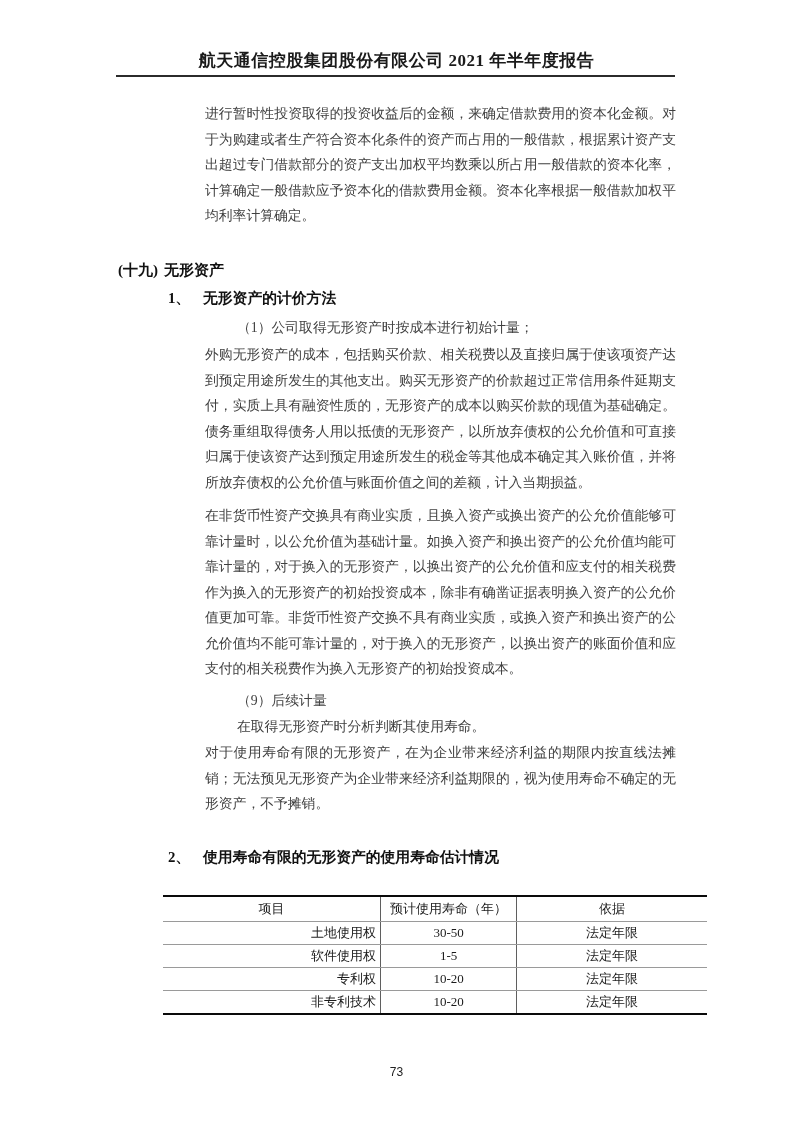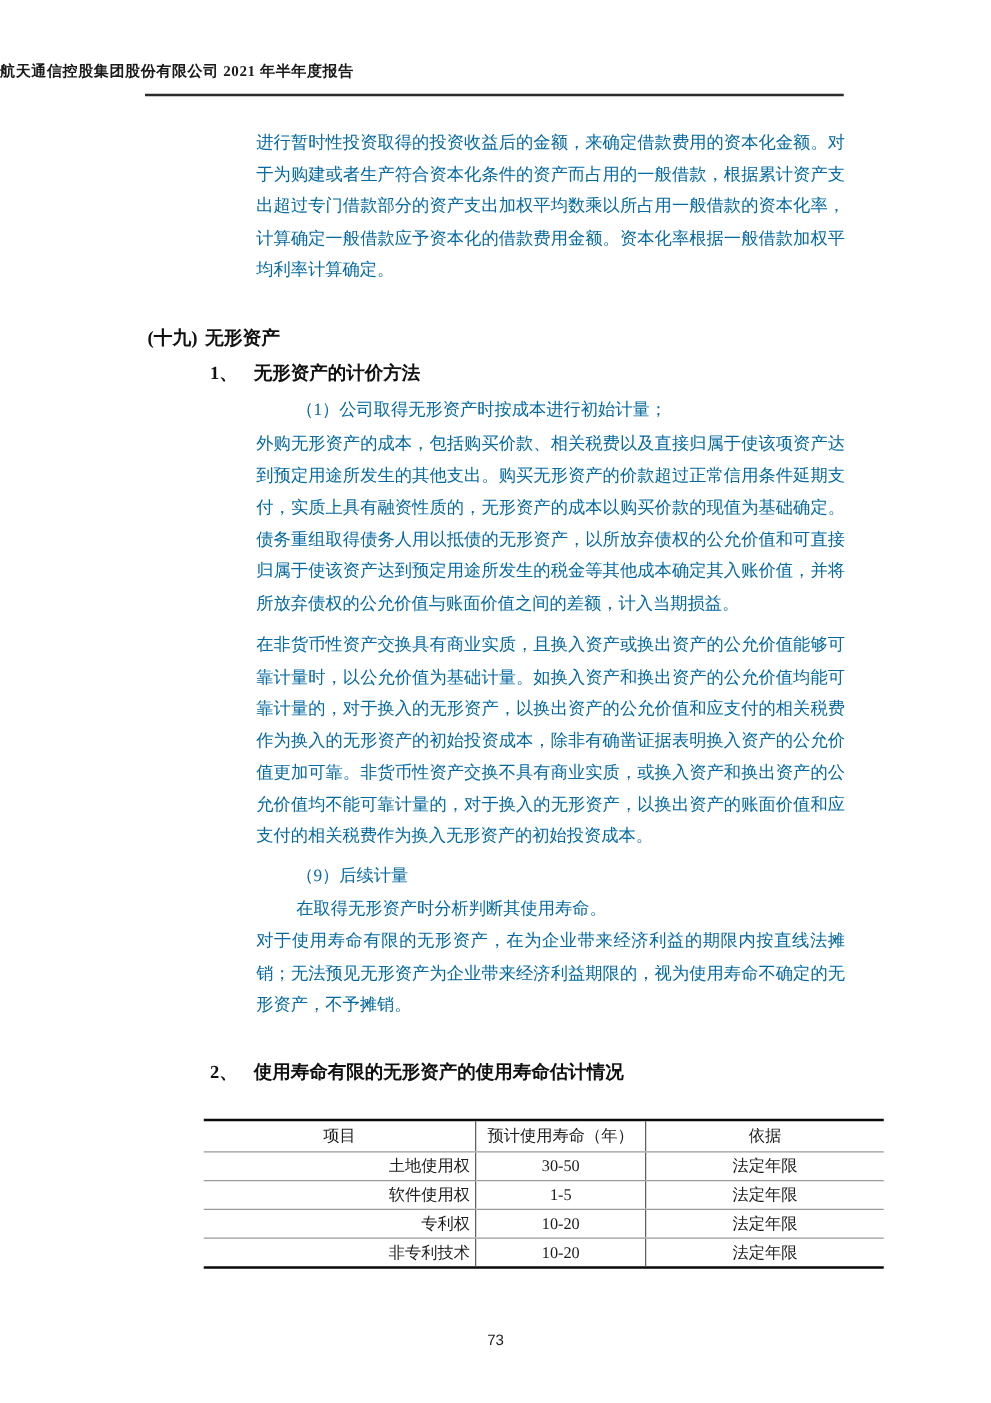--- a/index.html
+++ b/index.html
@@ -11,41 +11,42 @@
     margin: 0 auto;
     background: #ffffff;
     font-family: "Liberation Serif", "DejaVu Serif", serif;
     color: #111111;
     overflow: hidden;
   }
   .header-title {
     position: absolute;
     top: 49px; left: 0;
     width: 793px;
-    font-size: 12px;
+    text-align: center;
+    font-size: 17px;
     font-weight: bold;
     color: #1a1a1a;
     letter-spacing: 0.5px;
   }
   .header-rule {
     position: absolute;
     top: 75px; left: 116px;
     width: 559px;
     height: 0;
     border-top: 2.5px solid #2b2b2b;
   }
   .para {
     position: absolute;
     left: 205px;
     width: 471px;
     font-size: 13.8px;
     line-height: 25.5px;
     text-align: justify;
     text-justify: inter-character;
-    color: #0369a1;
+    color: #404040;
   }
   .line { text-align: left; margin-left: 32px; }
   .heading {
     position: absolute;
     display: flex;
     align-items: flex-start;
     font-weight: bold;
     color: #111111;
     white-space: nowrap;
   }

